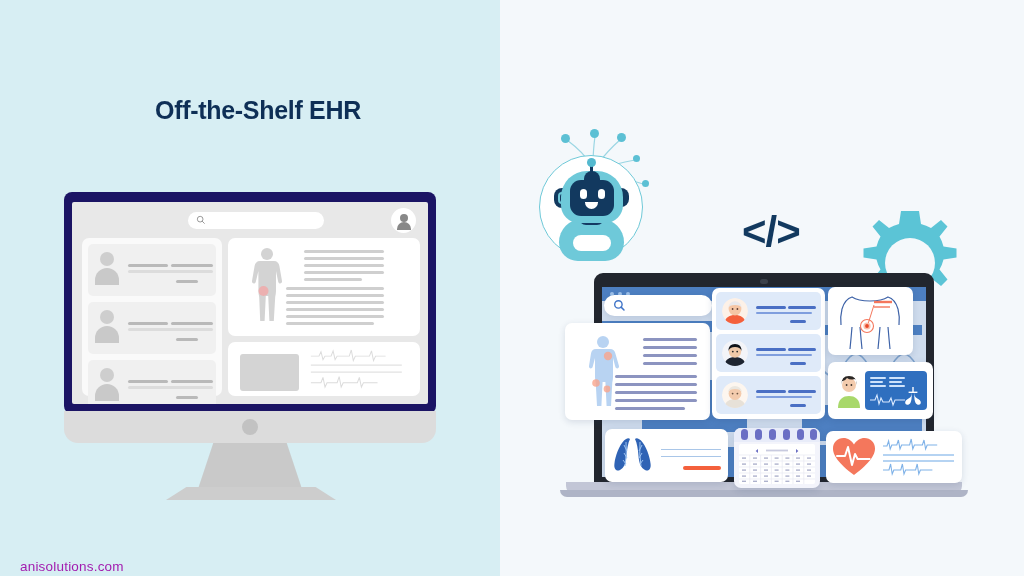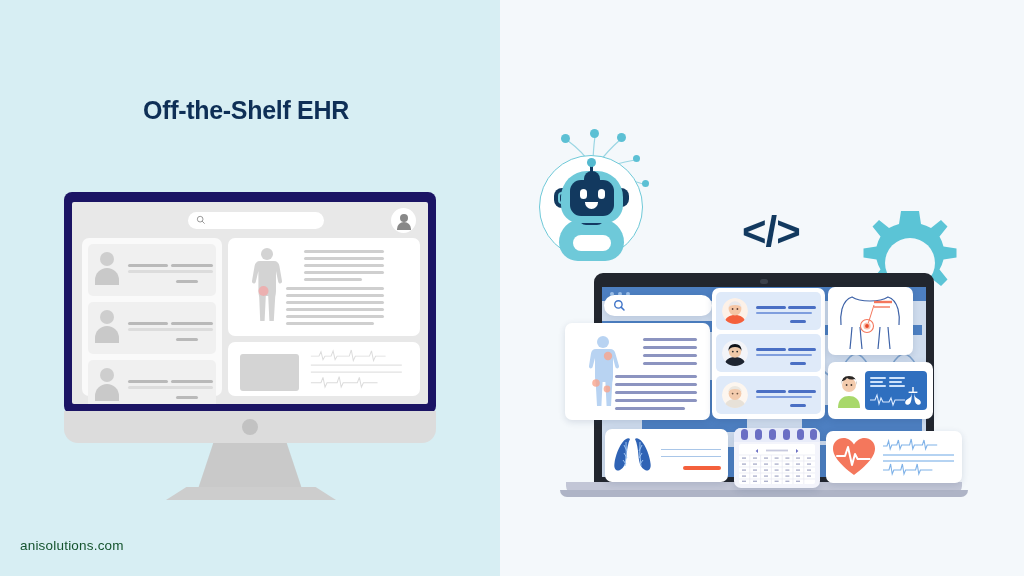--- a/index.html
+++ b/index.html
@@ -12,26 +12,26 @@
 
   
   .bg-left{position:absolute;left:0;top:0;width:500px;height:576px;background:#d7eef3;}
   .bg-right{position:absolute;left:500px;top:0;width:524px;height:576px;background:#f4f8fb;}
 
   
   .title{
     position:absolute;text-align:center;font-weight:bold;
     color:#0f3057;letter-spacing:-0.3px;
   }
-  #title-left{left:0;top:96px;width:492px;font-size:25px;color:#0e2f56;}
+  #title-left{left:12px;top:96px;width:492px;font-size:25px;color:#0e2f56;}
   #title-right{left:500px;top:96px;width:524px;font-size:25px;color:#0e2f56;}
 
   
   #watermark{
-    position:absolute;left:20px;top:538px;font-size:13.5px;color:#14532d;
+    position:absolute;left:20px;top:559px;font-size:13.5px;color:#a21caf;
     letter-spacing:.2px;
   }
 
   
   #monitor{position:absolute;left:64px;top:192px;width:372px;height:222px;}
   .mon-bezel{
     position:absolute;inset:0;background:#1b1464;border-radius:8px;
   }
   .mon-screen{
     position:absolute;left:8px;top:10px;right:8px;bottom:10px;

